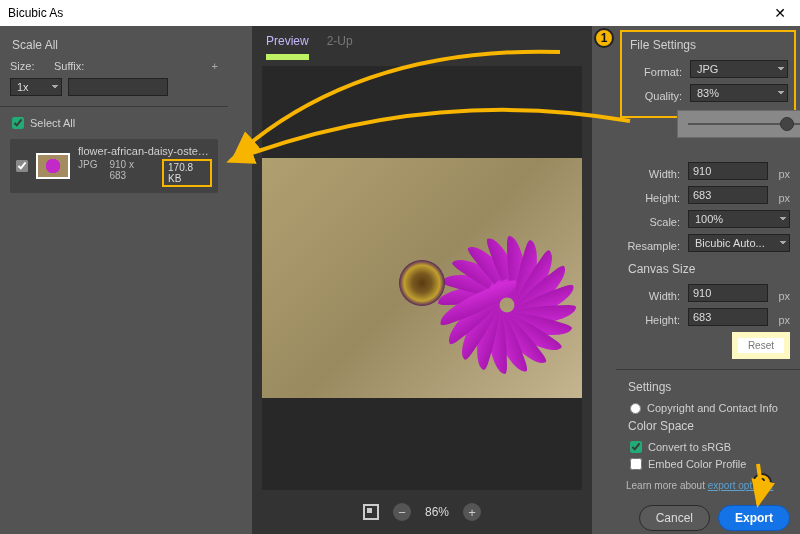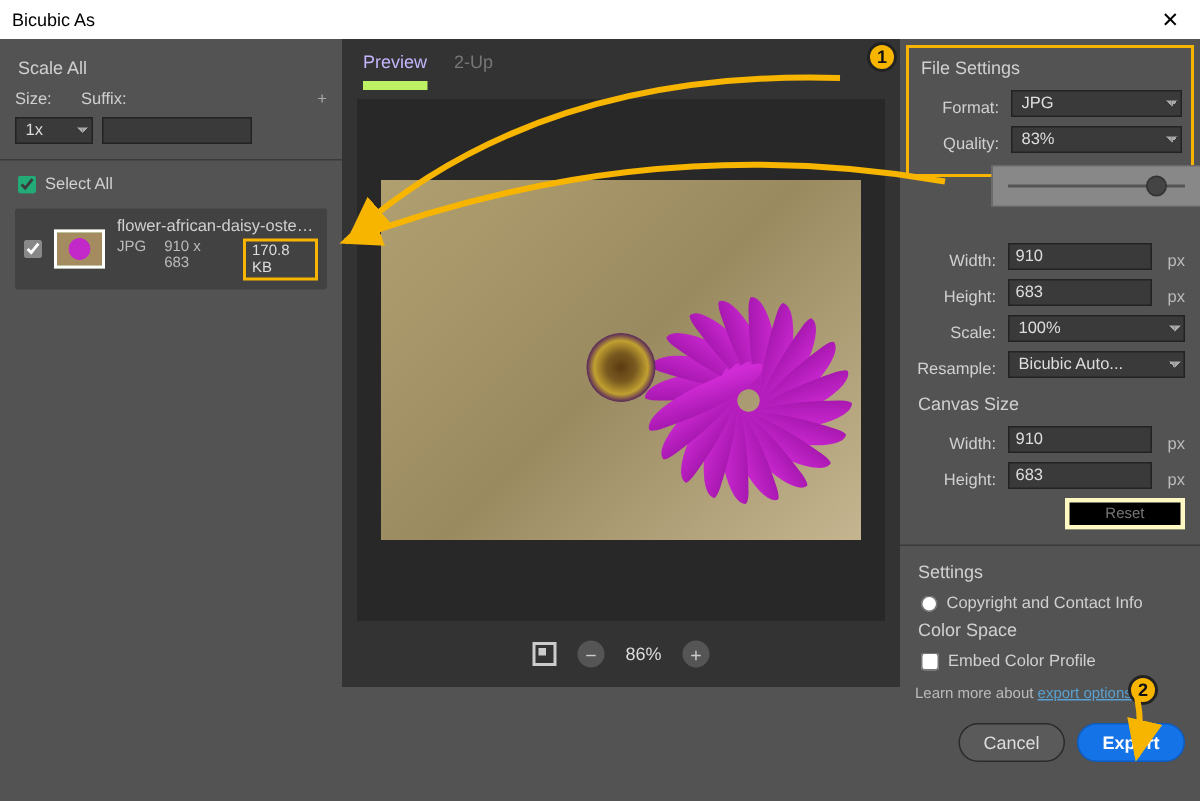--- a/index.html
+++ b/index.html
@@ -1,21 +1,21 @@
 <!DOCTYPE html>
 <html><head>
 <meta charset="utf-8">
 <style>
   * { box-sizing: border-box; margin: 0; padding: 0; font-family: "Segoe UI", Arial, sans-serif; }
   body { background: #535353; width: 800px; height: 534px; overflow: hidden; position: relative; }
   
   .titlebar { height: 26px; background: #fff; display: flex; align-items: center; padding: 0 8px; font-size: 12px; color: #000; }
   .titlebar .close { margin-left: auto; font-size: 14px; cursor: pointer; padding: 0 6px; }
   
-  .main { display: flex; height: 432px; }
+  .main { display: flex; height: 508px; gap: 24px; }
   
   
   .left { width: 228px; background: #535353; padding: 8px 10px; color: #d0d0d0; font-size: 11px; }
   .section-head { font-size: 12px; margin: 4px 0 8px 2px; }
   .scale-row { display: flex; align-items: center; gap: 6px; margin-bottom: 6px; }
   .scale-row .lbl { width: 38px; }
   .scale-row .suffix-lbl { width: 50px; }
   .plus { margin-left: auto; color: #aaa; cursor: pointer; }
   .sel { background: #3a3a3a; border: 1px solid #222; color: #ddd; font-size: 11px; padding: 2px 18px 2px 6px; appearance: none; background-image: linear-gradient(45deg, transparent 50%, #aaa 50%), linear-gradient(135deg, #aaa 50%, transparent 50%); background-position: right 6px center, right 2px center; background-size: 4px 4px, 4px 4px; background-repeat: no-repeat; }
   .sel.size { width: 52px; }
@@ -55,21 +55,21 @@
   .frow .flbl { width: 62px; text-align: right; padding-right: 8px; }
   .frow .sel, .frow .inp { flex: 1; width: 0; }
   .unit { width: 22px; text-align: right; color: #bbb; padding-left: 4px; }
   .hl-box { border: 2px solid #f7b500; padding: 4px 6px 8px; margin: -4px -6px 4px; position: relative; }
   .badge { position: absolute; width: 20px; height: 20px; border-radius: 50%; background: #f7b500; border: 2px solid #222; color: #111; font-weight: bold; font-size: 12px; display: flex; align-items: center; justify-content: center; }
   .badge1 { left: -28px; top: -4px; }
   .slider-pop { position: absolute; left: 55px; top: 78px; width: 140px; height: 28px; background: #888; border: 1px solid #6a6a6a; display: flex; align-items: center; padding: 0 10px; z-index: 5; }
   .slider-track { flex: 1; height: 2px; background: #555; position: relative; }
   .slider-thumb { position: absolute; right: 12px; top: -6px; width: 14px; height: 14px; border-radius: 50%; background: #444; border: 1px solid #333; }
   .reset-row { text-align: right; margin: 4px 0 2px; }
-  .reset-btn { background: #000000; border: 3px solid #fef9c3; color: #777; font-size: 10px; padding: 2px 24px; cursor: pointer; }
+  .reset-btn { background: #ffffff; border: 6px solid #fef9c3; color: #777; font-size: 10px; padding: 2px 10px; cursor: pointer; }
   .radio-row, .check-row { display: flex; align-items: center; gap: 6px; margin: 5px 0 5px 4px; }
   .radio { width: 11px; height: 11px; }
   .learn { margin-top: 10px; font-size: 10px; color: #bbb; }
   .learn a { color: #5aa0d0; text-decoration: underline; cursor: pointer; }
   .btnrow { display: flex; gap: 8px; justify-content: flex-end; margin-top: 14px; position: relative; }
   .btn { border-radius: 14px; padding: 5px 16px; font-size: 12px; cursor: pointer; border: 1px solid #2a2a2a; }
   .btn.cancel { background: #5a5a5a; color: #ddd; }
   .btn.export { background: #1473e6; color: #fff; font-weight: bold; border-color: #0d5bbf; }
   .badge2 { top: -32px; right: 18px; }
 
@@ -210,20 +210,24 @@
     <hr class="divider">
 
     <div class="section-head">Settings</div>
     <div class="radio-row">
       <input type="radio" class="radio" style="">
       <span>Copyright and Contact Info</span>
     </div>
 
     <div class="section-head" style="margin-top:4px">Color Space</div>
     <div class="check-row">
+      <input type="checkbox" class="chk" checked="" style="">
+      <span>Convert to sRGB</span>
+    </div>
+    <div class="check-row">
       <input type="checkbox" class="chk" style="">
       <span>Embed Color Profile</span>
     </div>
 
     <div class="learn">
       <span>Learn more about </span><a>export options.</a>
     </div>
 
     <div class="btnrow">
       <div class="badge badge2">2</div>

